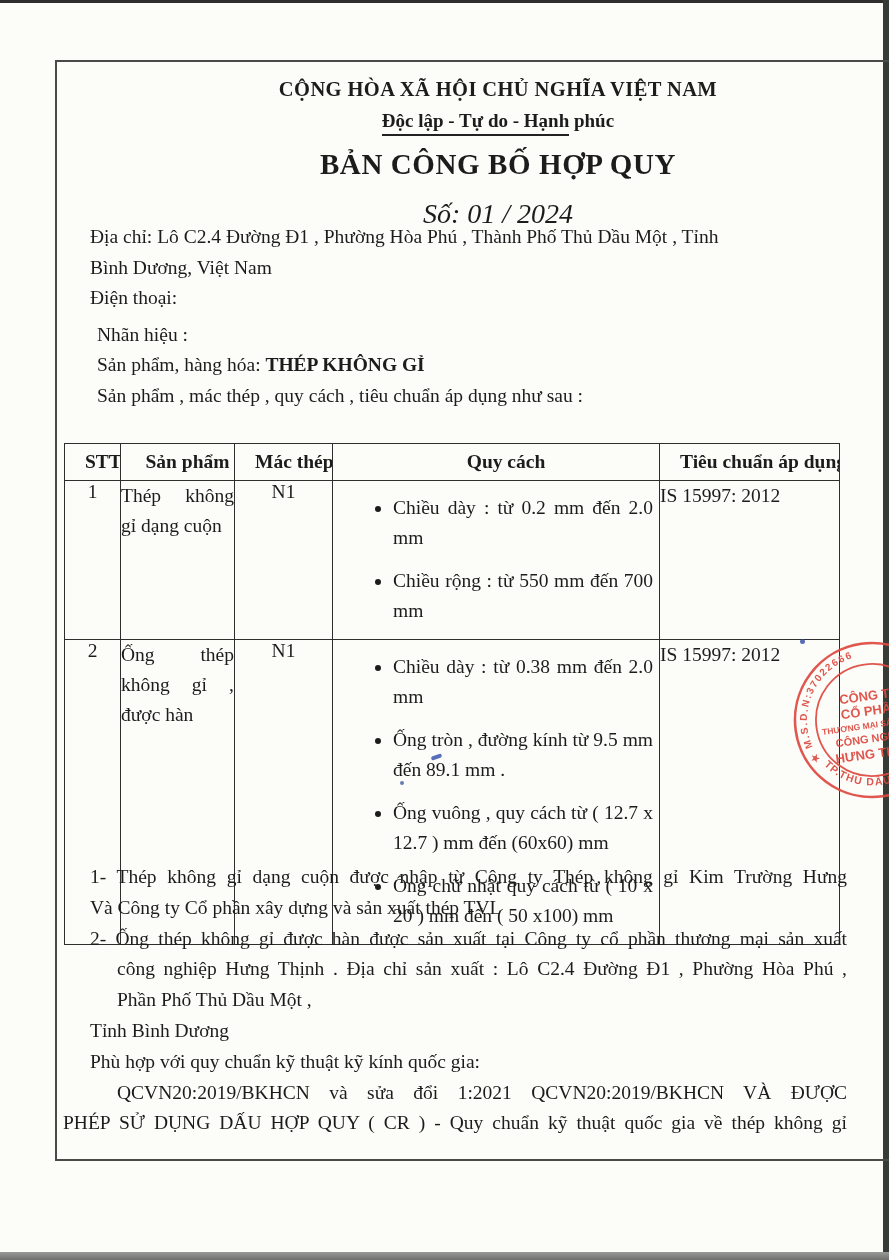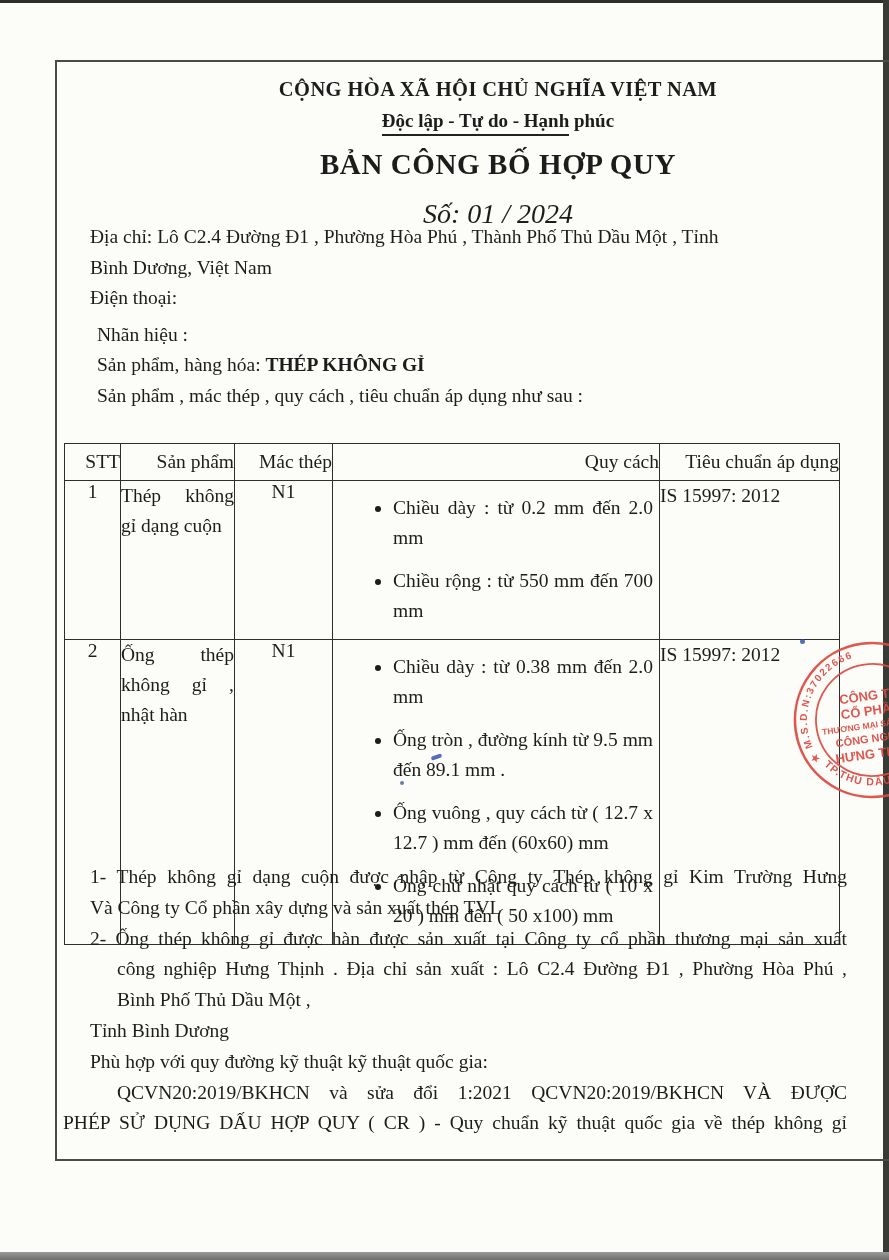--- a/index.html
+++ b/index.html
@@ -32,21 +32,21 @@
 
   table.spec{
     position:absolute;left:7px;top:381px;width:775px;
     border-collapse:collapse;table-layout:fixed;
     font-size:19.5px;
   }
   table.spec th, table.spec td{
     border:1.5px solid #2e2e2c;vertical-align:top;
     padding:0;overflow:hidden;
   }
-  table.spec th{font-weight:normal;text-align:right;height:36px;vertical-align:middle;
+  table.spec th{font-weight:bold;text-align:center;height:36px;vertical-align:middle;
     padding-left:20px;white-space:nowrap;}
   th.c-stt{width:56px;text-align:center;padding-left:0;}
   col.c1{width:56px;}col.c2{width:114px;}col.c3{width:98px;}col.c4{width:327px;}col.c5{width:180px;}
   td.stt{text-align:center;padding-top:12px;}
   td.product{padding:12px 10px 0 11px;text-align:justify;line-height:30px;}
   td.grade{text-align:center;padding-top:12px;}
   td.specs{padding:0;}
   td.specs ul{margin:0;padding:12px 6px 0 60px;list-style:disc;}
   td.specs li{margin-bottom:13px;text-align:justify;line-height:30px;}
   td.standard{padding:11px 8px 0 10px;line-height:29px;}
@@ -116,43 +116,43 @@
       <td class="specs">
         <ul>
           <li>Chiều dày : từ 0.2 mm đến 2.0 mm</li>
           <li>Chiều rộng : từ 550 mm đến 700 mm</li>
         </ul>
       </td>
       <td class="standard">IS 15997: 2012</td>
     </tr>
     <tr class="r2">
       <td class="stt">2</td>
-      <td class="product">Ống thép không gỉ , nhật hàn</td>
+      <td class="product">Ống thép không gỉ , được hàn</td>
       <td class="grade">N1</td>
       <td class="specs">
         <ul>
           <li>Chiều dày : từ 0.38 mm đến 2.0 mm</li>
           <li>Ống tròn , đường kính từ 9.5 mm đến 89.1 mm .</li>
           <li>Ống vuông , quy cách từ ( 12.7 x 12.7 ) mm đến (60x60) mm</li>
           <li>Ống chữ nhật quy cách từ ( 10 x 20 ) mm đến ( 50 x100) mm</li>
         </ul>
       </td>
       <td class="standard">IS 15997: 2012</td>
     </tr>
   </tbody>
     </table>
 
   <div class="notes">
     <div class="jline">1- Thép không gỉ dạng cuộn được nhập từ Công ty Thép không gỉ Kim Trường Hưng</div>
     <div>Và Công ty Cổ phần xây dựng và sản xuất thép TVL</div>
     <div class="jline">2- Ống thép không gỉ được hàn được sản xuất tại Công ty cổ phần thương mại sản xuất</div>
     <div class="jline ind">công nghiệp Hưng Thịnh . Địa chỉ sản xuất : Lô C2.4 Đường Đ1 , Phường Hòa Phú ,</div>
-    <div class="ind">Bình Phố Thủ Dầu Một ,</div>
+    <div class="ind">Phần Phố Thủ Dầu Một ,</div>
     <div>Tỉnh Bình Dương</div>
-    <div>Phù hợp với quy đường kỹ thuật kỹ thuật quốc gia:</div>
+    <div>Phù hợp với quy chuẩn kỹ thuật kỹ kính quốc gia:</div>
     <div class="jline ind">QCVN20:2019/BKHCN và sửa đổi 1:2021 QCVN20:2019/BKHCN VÀ ĐƯỢC</div>
     <div class="jline outdent">PHÉP SỬ DỤNG DẤU HỢP QUY ( CR ) - Quy chuẩn kỹ thuật quốc gia về thép không gỉ</div>
   </div>
 
 </div>
 
 <div class="stamp-holder">
   <svg width="200" height="200" viewBox="0 0 200 200">
     <g transform="rotate(-8 100 100)" fill="none" opacity="0.92">
       <circle cx="100" cy="100" r="77" stroke="#dd4a40" stroke-width="2.6"></circle>

